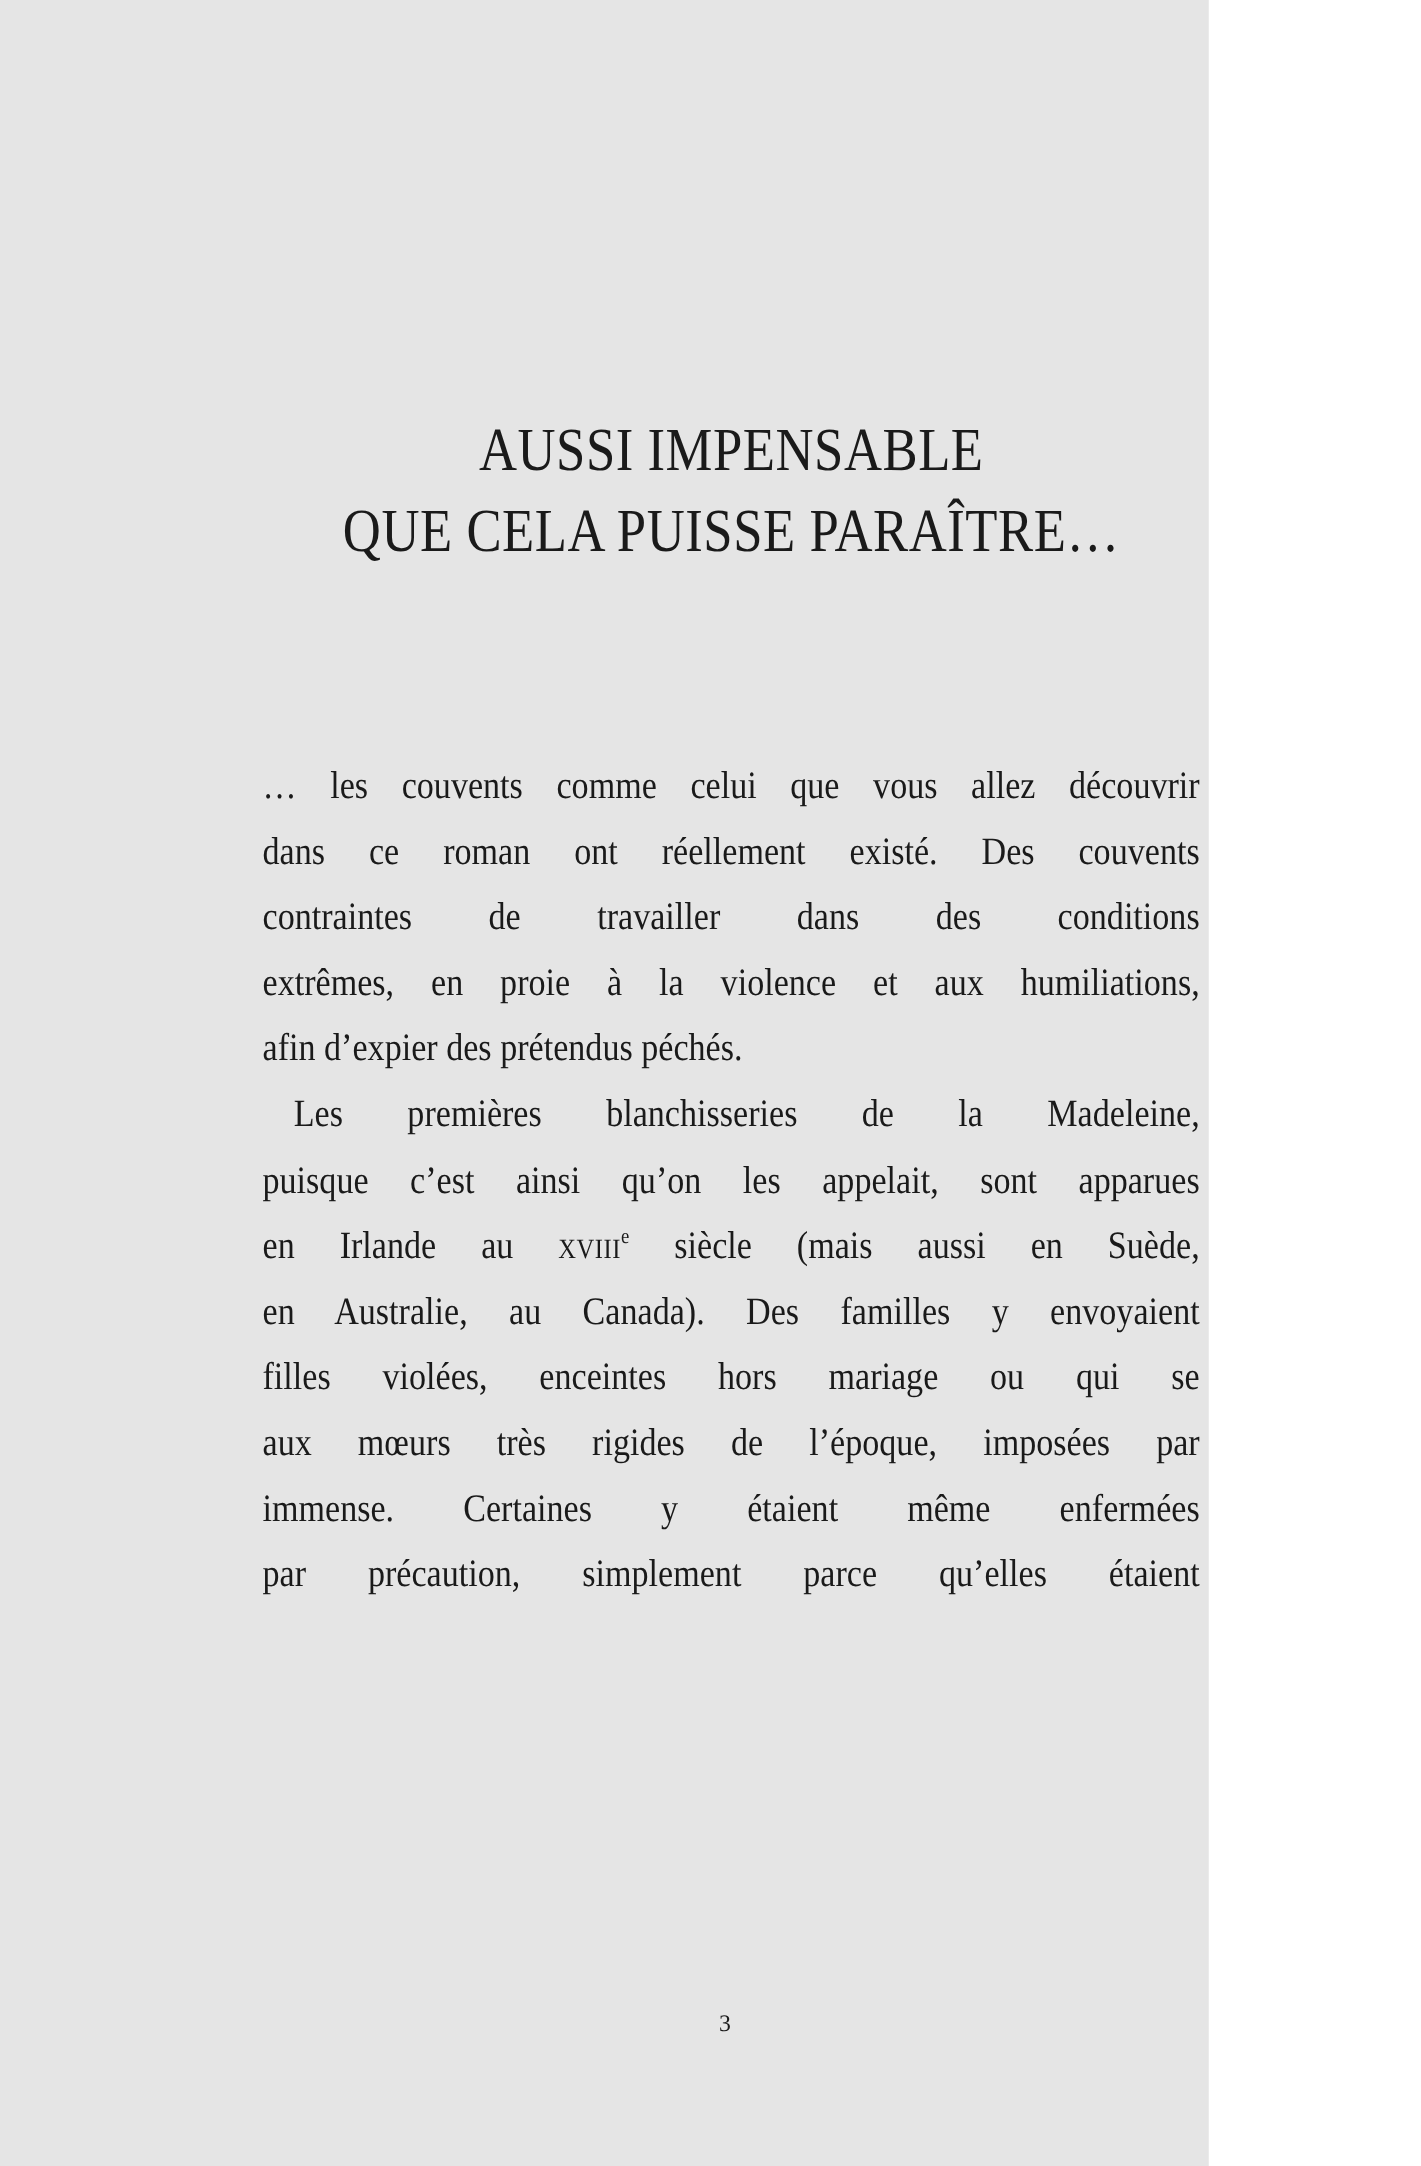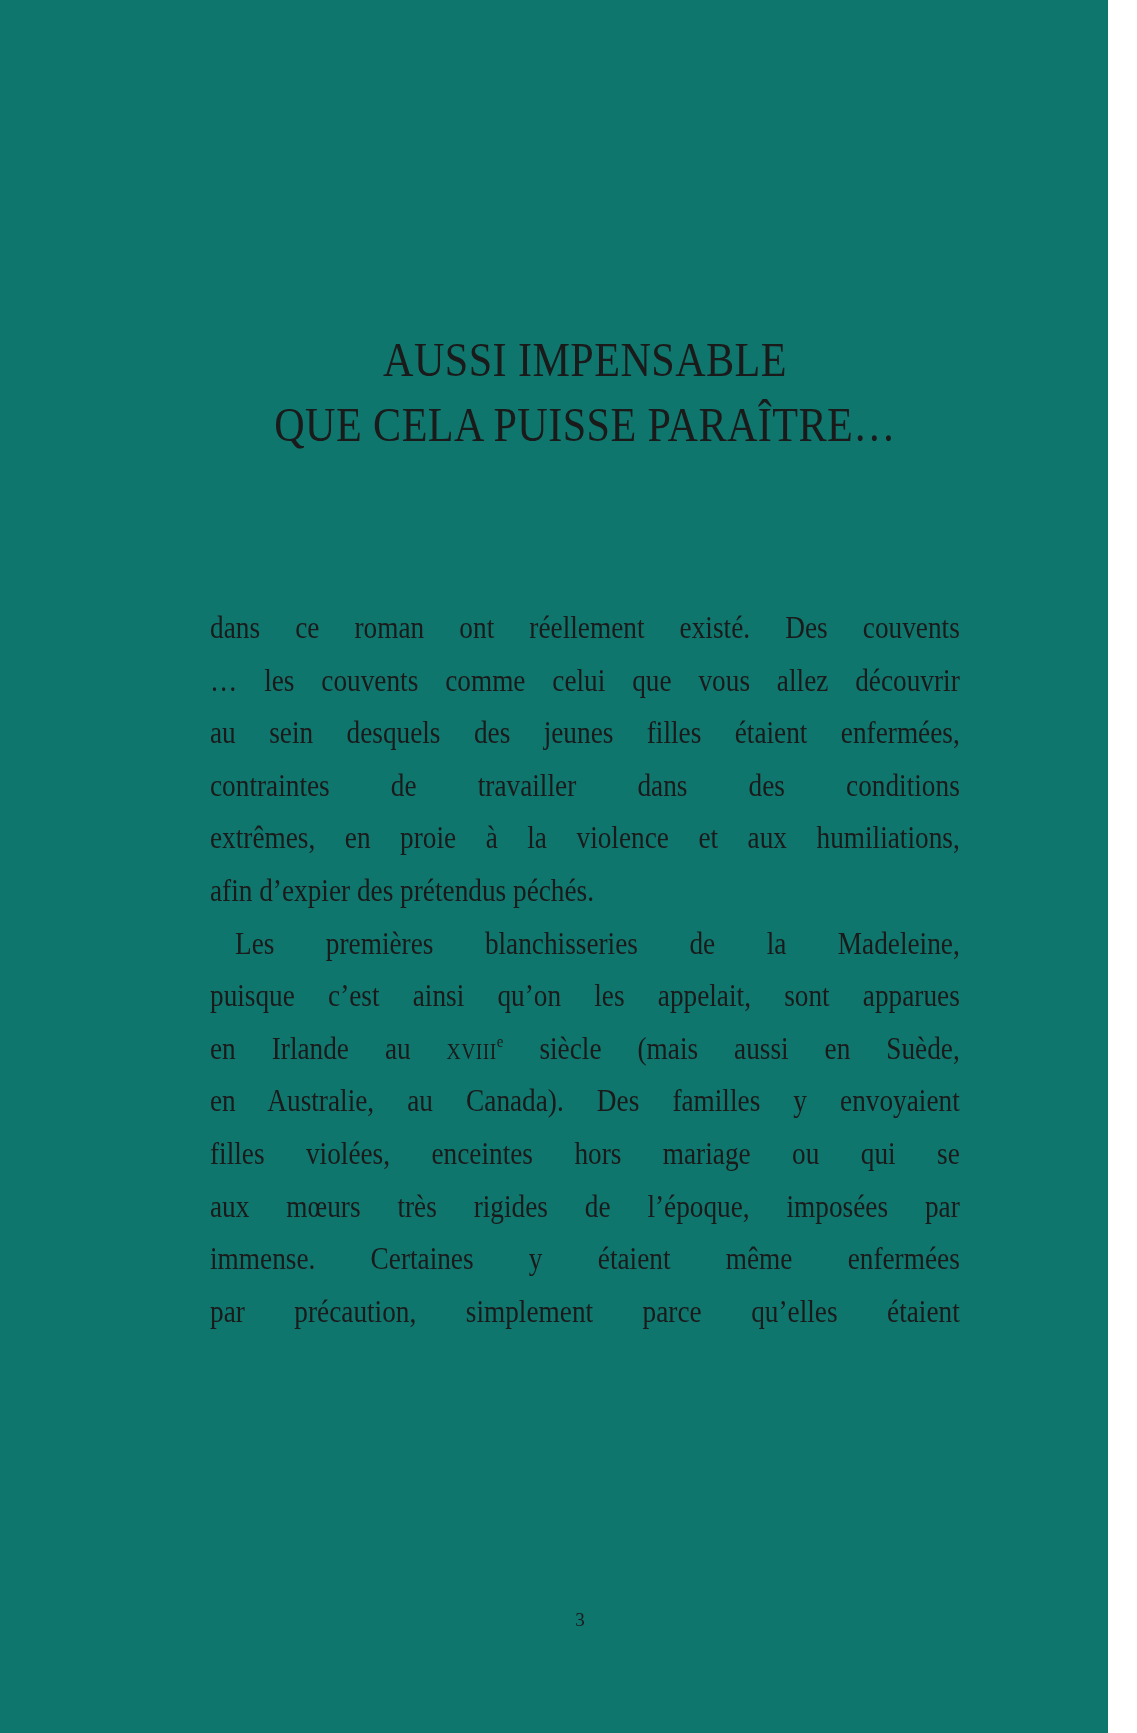--- a/index.html
+++ b/index.html
@@ -12,23 +12,23 @@
       height: 1733px;
       position: relative;
       overflow: hidden;
       color: #1a1a1a;
       font-family: "Liberation Serif", "DejaVu Serif", serif;
     }
     .page {
       position: absolute;
       left: 0;
       top: 0;
-      width: 1108px;
+      width: 967px;
       height: 1733px;
-      background: #0f766e;
+      background: #e5e5e5;
       font-family: Liberation Serif, serif;
     }
     .title {
       position: absolute;
       left: 210px;
       width: 750px;
       top: 327px;
       text-align: center;
       font-size: 49px;
       line-height: 65px;
@@ -100,23 +100,22 @@
 <div class="page">
 
   <h1 class="title">
     <span class="tline">AUSSI IMPENSABLE</span>
     <span class="tline">QUE CELA PUISSE PARAÎTRE…</span>
   </h1>
 
   <div class="body">
 
     <div>
+      <div class="line"><span class="inner">… les couvents comme celui que vous allez découvrir</span></div>
       <div class="line"><span class="inner">dans ce roman ont réellement existé. Des couvents</span></div>
-      <div class="line"><span class="inner">… les couvents comme celui que vous allez découvrir</span></div>
-      <div class="line"><span class="inner">au sein desquels des jeunes filles étaient enfermées,</span></div>
       <div class="line"><span class="inner">contraintes de travailler dans des conditions</span></div>
       <div class="line"><span class="inner">extrêmes, en proie à la violence et aux humiliations,</span></div>
       <div class="line last"><span class="inner">afin d’expier des prétendus péchés.</span></div>
     </div>
 
     <div>
       <div class="line indent"><span class="inner">Les premières blanchisseries de la Madeleine,</span></div>
       <div class="line"><span class="inner">puisque c’est ainsi qu’on les appelait, sont apparues</span></div>
       <div class="line"><span class="inner"><span>en Irlande au </span><span class="sc">XVIII</span><sup class="exp">e</sup><span> siècle (mais aussi en Suède,</span></span></div>
       <div class="line"><span class="inner">en Australie, au Canada). Des familles y envoyaient</span></div>

